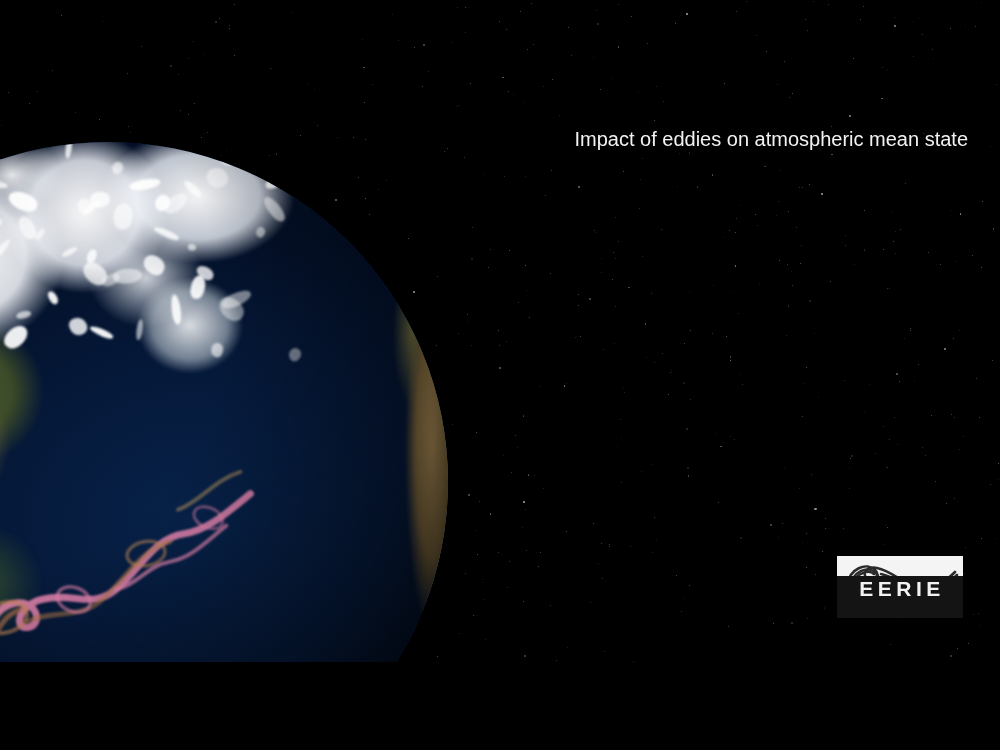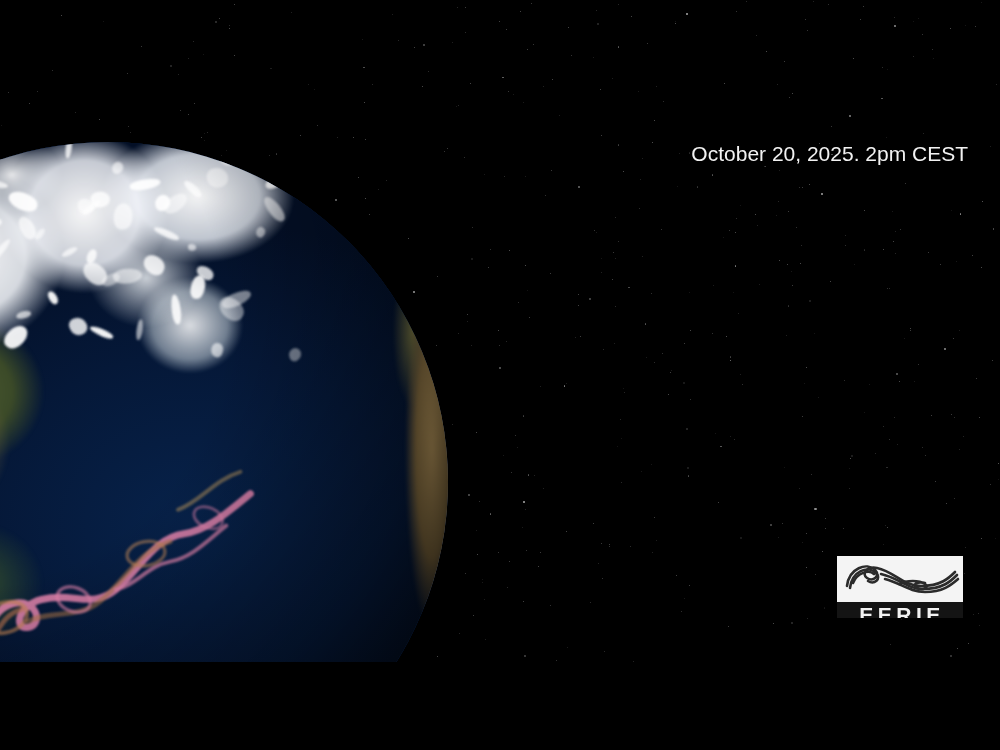--- a/index.html
+++ b/index.html
@@ -200,21 +200,21 @@
     background: #f4f4f4;
     overflow: hidden;
   }
   #logo-wave {
     position: absolute;
     left: 0; top: 0; right: 0; height: 40px;
   }
   #logo-wordmark {
     position: absolute;
     left: 0; right: 0; bottom: 0;
-    height: 16px;
+    height: 42px;
     background: #141414;
     color: #f2f2f2;
     font-size: 21px;
     font-weight: 700;
     letter-spacing: 4.5px;
     text-align: center;
     line-height: 26px;
     text-indent: 4px;
   }
 </style>
@@ -740,21 +740,21 @@
             </svg>
           </div>
         <div class="terminator"></div>
         <div class="limb-glow"></div>
         <div class="limb-pink"></div>
         <div class="bottom-fade"></div>
       </div>
     </div>
 
     <div id="text-block">
-      <p id="talk-datetime">October 20, 2025. 2pm CEST</p>
+      <p id="talk-subtitle">Impact of eddies on atmospheric mean state</p>
     </div>
 
     <div id="eerie-logo">
       <svg id="logo-wave" viewBox="0 0 126 40" preserveAspectRatio="none">
         <g fill="none" stroke="#2b2b2b" stroke-width="2.6" stroke-linecap="round">
           <path d="M10 30 C 12 12, 30 6, 38 14 C 44 20, 36 26, 30 22 C 24 18, 30 10, 40 12 C 58 16, 66 30, 84 30 C 104 30, 112 22, 118 16"></path>
           <path d="M13 32 C 15 15, 31 9, 39 17 C 45 23, 37 29, 31 25"></path>
           <path d="M44 18 C 62 22, 70 33, 86 33 C 106 33, 114 25, 120 19"></path>
           <path d="M48 23 C 64 27, 72 36, 88 36 C 106 36, 114 29, 121 23"></path>
           <path d="M62 28 C 70 24, 82 24, 88 28 C 93 31, 86 35, 80 32 C 74 29, 80 25, 88 27"></path>

